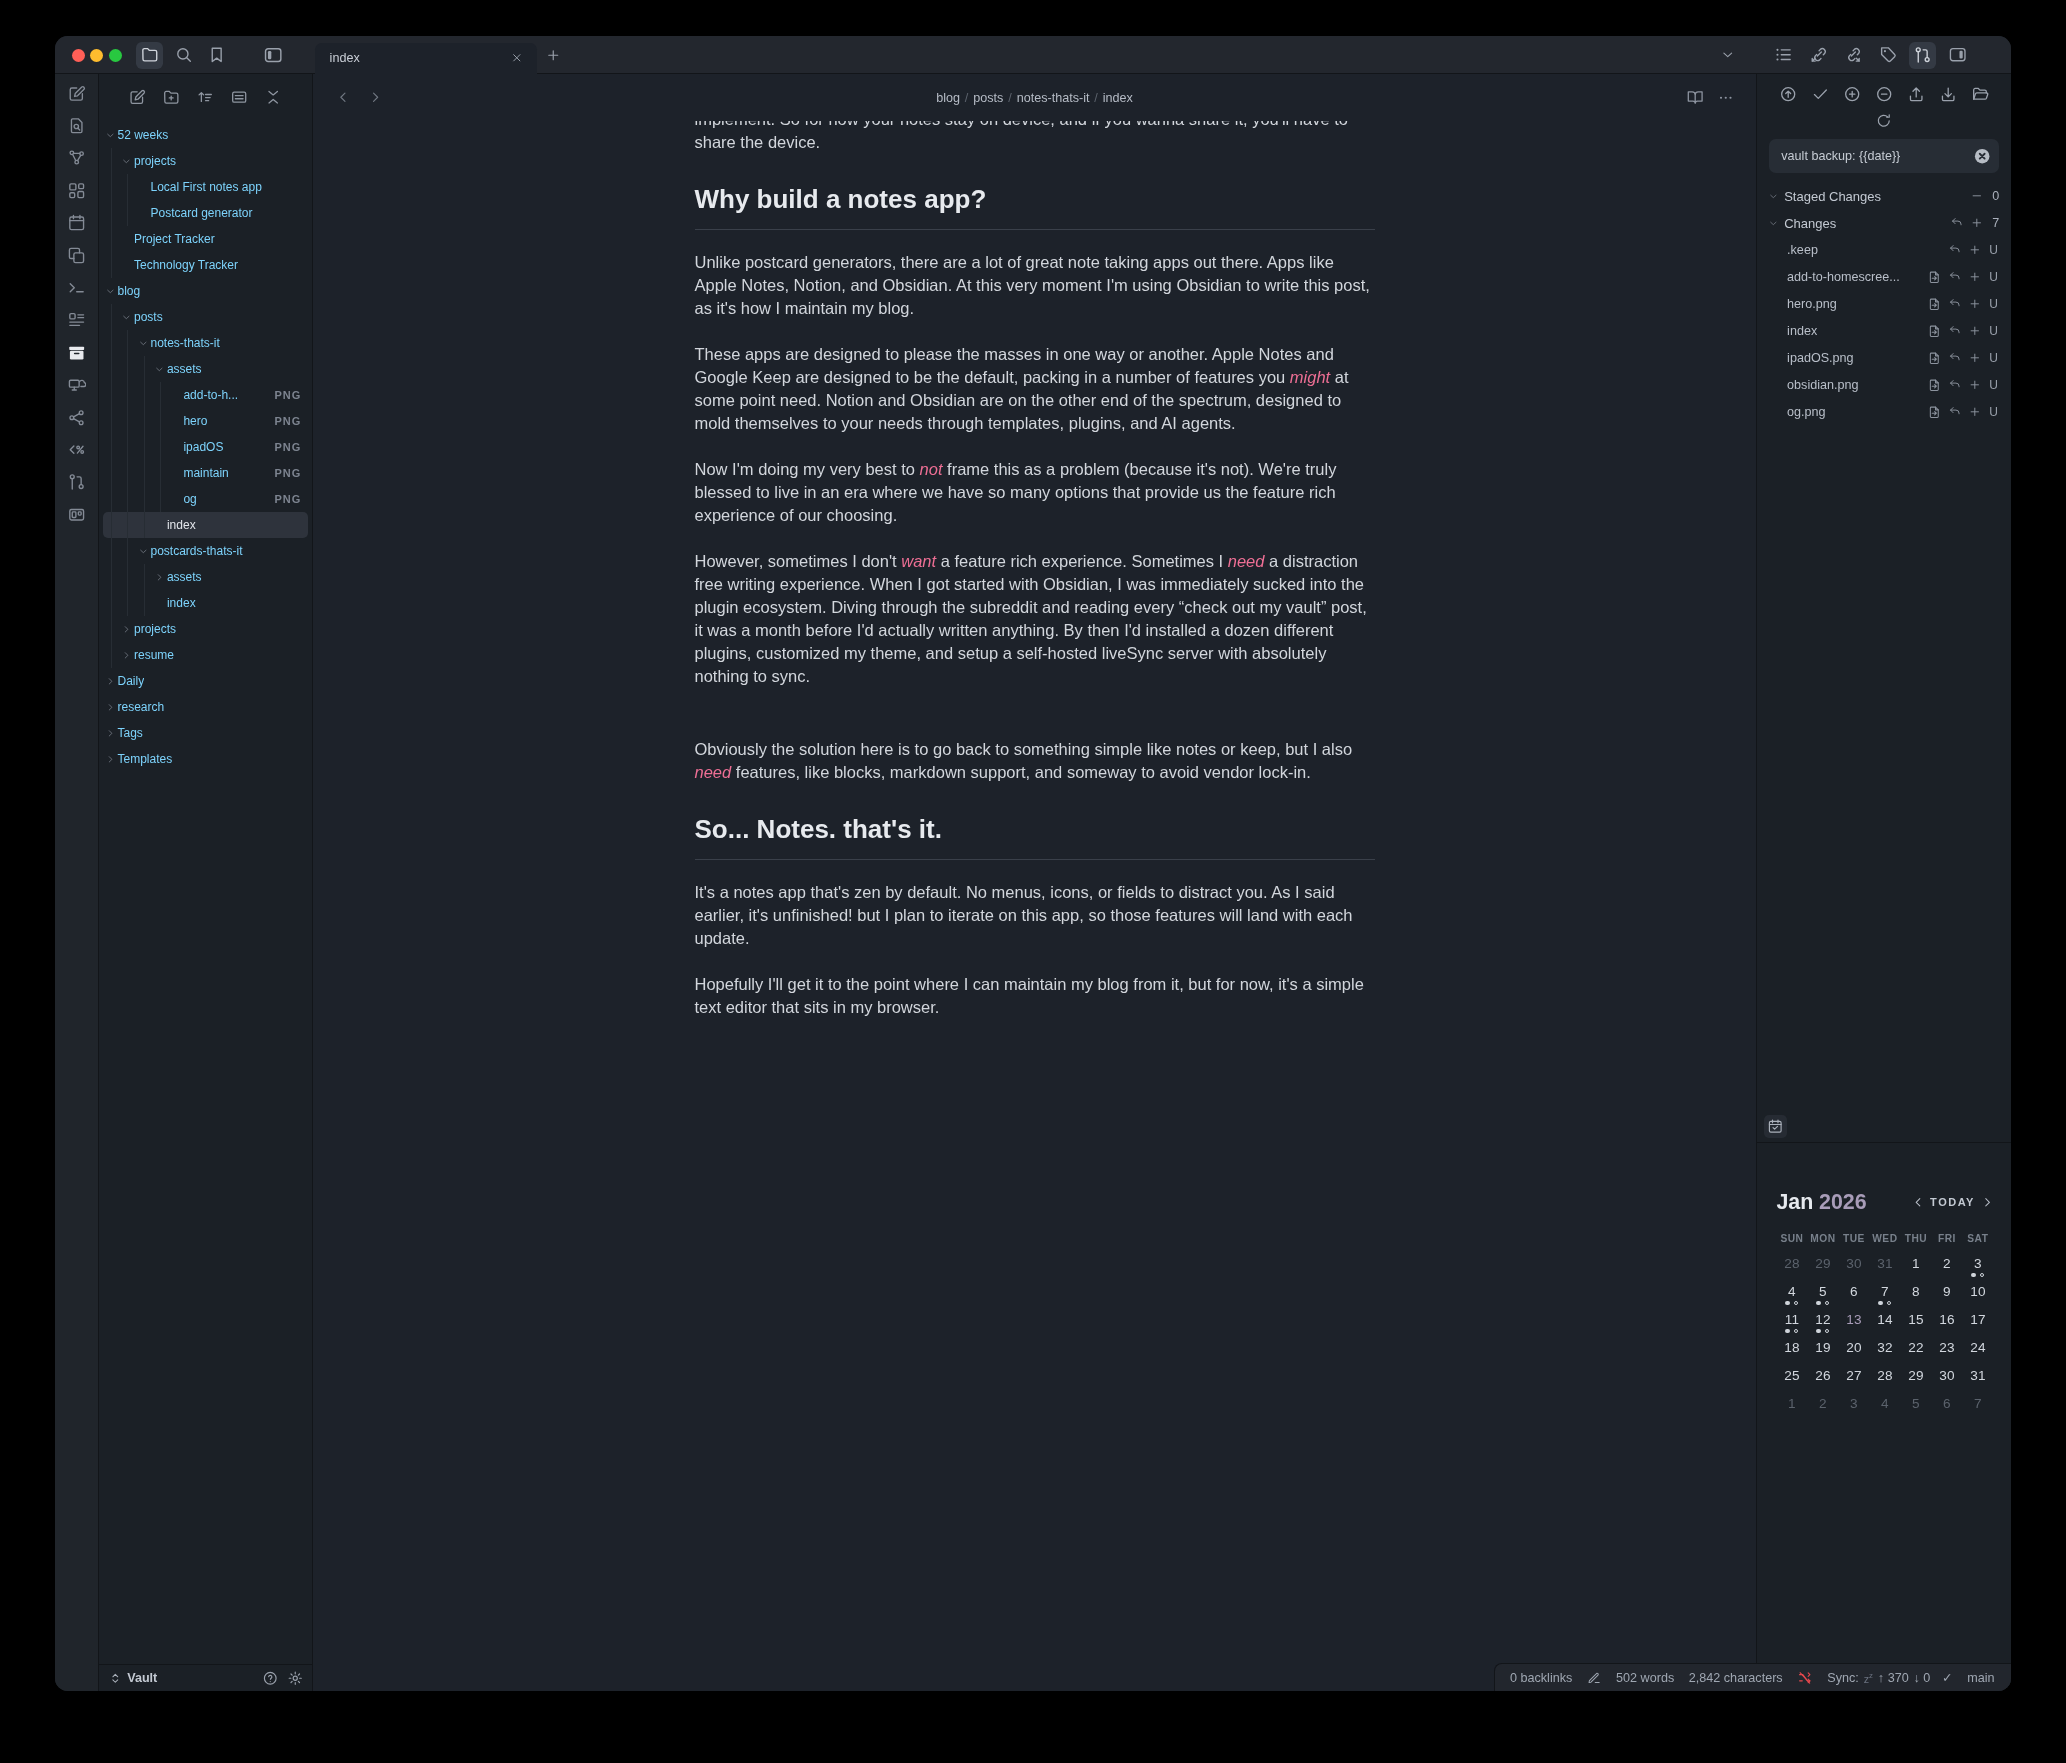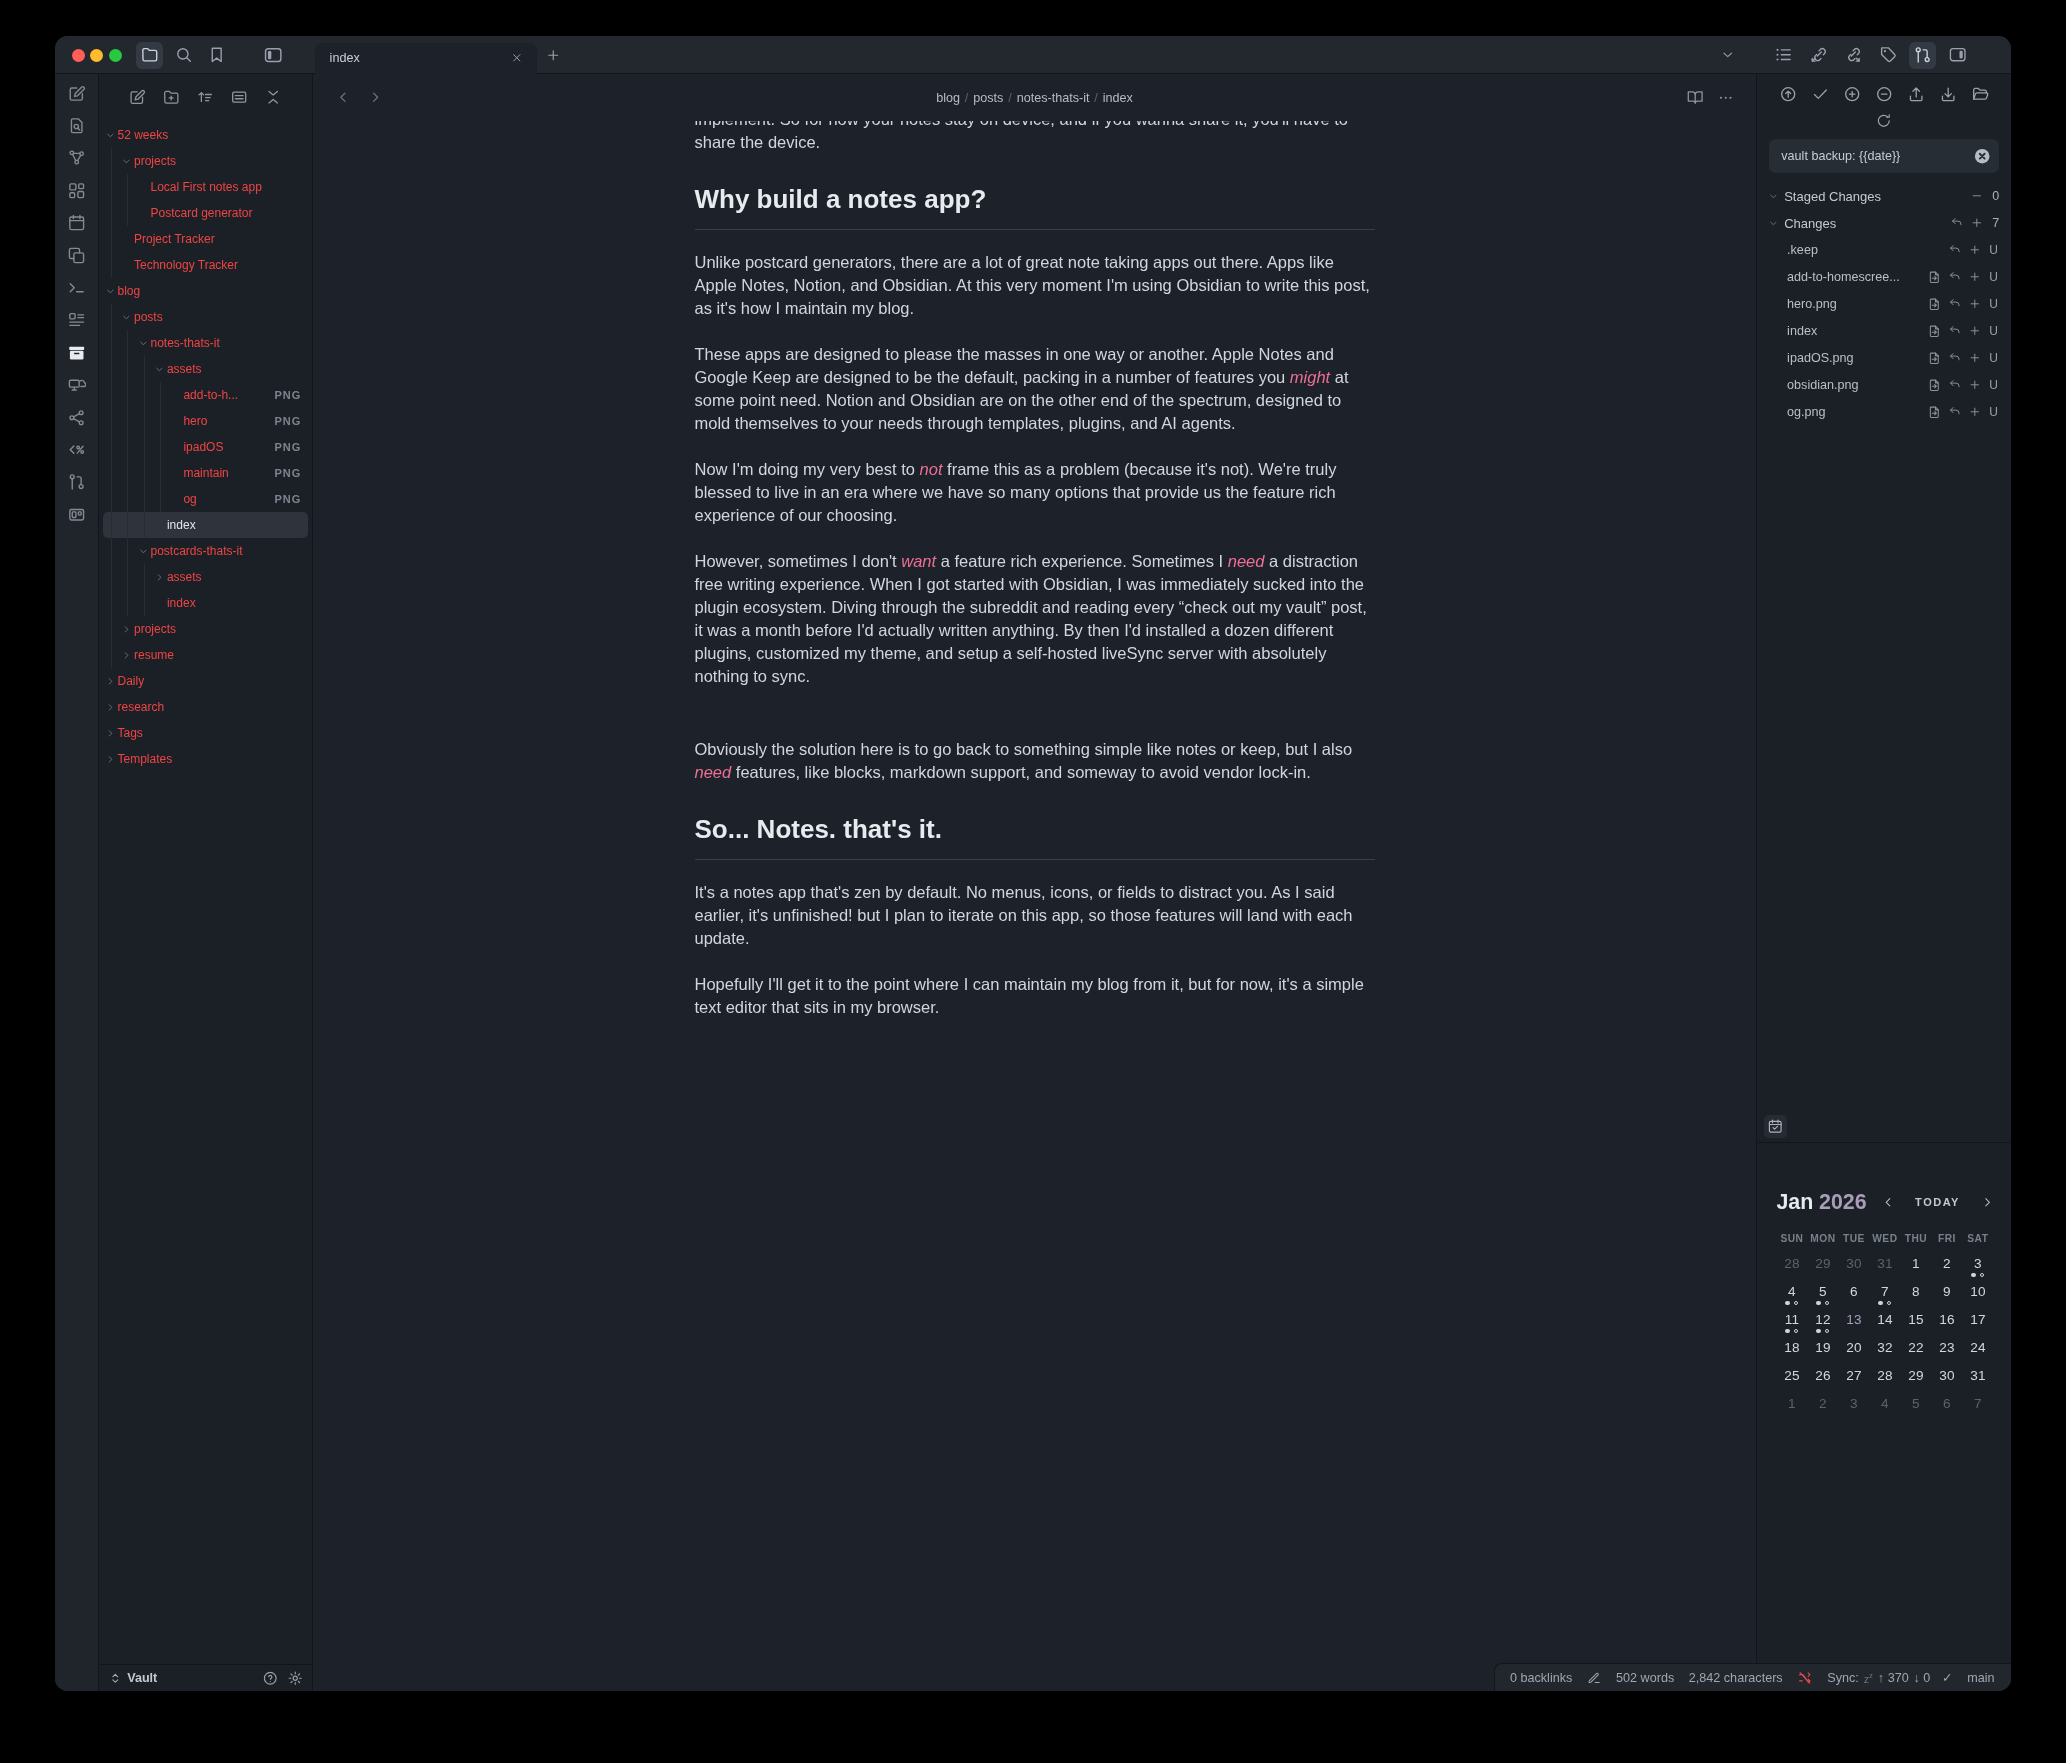--- a/index.html
+++ b/index.html
@@ -26,21 +26,21 @@
   .ribbon-btn.active{color:#e8eaee;}
   
   .treecol{flex:0 0 214px;background:#1b2026;border-right:0.5px solid #121519;display:flex;flex-direction:column;}
   .tree-toolbar{height:46px;display:flex;align-items:center;justify-content:center;gap:12.6px;color:#8e95a0;}
   .tt-btn{width:21.4px;height:21.4px;display:flex;align-items:center;justify-content:center;}
   .tree{flex:1;overflow:hidden;padding:1.9px 3.9px 0 3.9px;}
   .trow{height:26px;display:flex;align-items:center;border-radius:4.9px;padding-right:6.8px;position:relative;}
   .trow.selected{background:#2e333c;}
   .tind{width:16.5px;flex:0 0 16.5px;align-self:stretch;border-left:0.5px solid #272d34;margin-left:7.8px;width:8.7px;flex-basis:8.7px;}
   .tchev{width:14.6px;flex:0 0 14.6px;display:flex;align-items:center;justify-content:center;color:#7b828d;}
-  .tlabel{font-size:12px;color:#ef4444;white-space:nowrap;overflow:hidden;text-overflow:ellipsis;}
+  .tlabel{font-size:12px;color:#7dd3fc;white-space:nowrap;overflow:hidden;text-overflow:ellipsis;}
   .trow.selected .tlabel{color:#e2e5ea;}
   .ttag{margin-left:auto;font-size:11px;letter-spacing:1px;color:#7d8490;font-weight:bold;padding-left:6.8px;}
   .vaultbar{height:27px;border-top:0.5px solid #121519;display:flex;align-items:center;padding:0 8.7px;color:#aab1bb;gap:4.9px;}
   .vault-label{font-size:12.6px;font-weight:bold;color:#c3c9d2;}
   
   .editor{flex:1;display:flex;flex-direction:column;background:#1d222a;min-width:0;}
   .viewheader{height:47px;flex:0 0 47px;display:flex;align-items:center;position:relative;padding:0 22px;color:#8d94a0;}
   .vh-icons{margin-left:auto;display:flex;gap:12.6px;align-items:center;}
   .crumb{position:absolute;left:50%;transform:translateX(-50%);font-size:12.6px;color:#b6bcc6;white-space:nowrap;}
   .crumb .sep{color:#5c636d;padding:0 4.9px;}
@@ -68,21 +68,21 @@
   .gactions{margin-left:auto;display:flex;align-items:center;gap:6.3px;color:#8c939e;flex:0 0 auto;}
   .gcount{font-size:12.6px;color:#aab0bb;min-width:9.7px;text-align:right;}
   .gstatus{font-size:12px;color:#9aa1ac;min-width:11.7px;text-align:center;}
   
   .paneltabs{margin-top:auto;height:32px;border-bottom:0.5px solid #121519;display:flex;align-items:center;padding:0 6.8px;}
   .ptab{width:23px;height:23px;border-radius:4.9px;background:#262b33;color:#aab1bb;display:flex;align-items:center;justify-content:center;}
   .calendar{padding:12.6px 16.5px 0 19.4px;height:296px;}
   .cal-head{display:flex;align-items:center;margin-bottom:13.6px;margin-top:34px;}
   .cal-title{font-size:21.4px;font-weight:bold;color:#e6e9ee;}
   .cal-title .yr{color:var(--calacc,#a89cb8);margin-left:5.8px;}
-  .cal-nav{margin-left:auto;display:flex;align-items:center;gap:20px;color:#b7bdc7;}
+  .cal-nav{margin-left:auto;display:flex;align-items:center;gap:5px;color:#b7bdc7;}
   .cal-today{font-size:11px;font-weight:bold;letter-spacing:1.5px;color:#c3c9d2;}
   .cal-grid{display:grid;grid-template-columns:repeat(7,31px);}
   .cal-wd{height:21.4px;display:flex;align-items:center;justify-content:center;font-size:10.2px;font-weight:bold;
           letter-spacing:0.5px;color:#78808b;}
   .cal-day{height:28px;display:flex;flex-direction:column;align-items:center;justify-content:center;
            font-size:13.6px;color:#d2d7de;position:relative;border-radius:3.9px;}
   .cal-day.faded{color:#5b626c;}
   .cal-day.today{color:var(--calacc,#a89cb8);}
   .dots{position:absolute;bottom:0.5px;display:flex;gap:4.4px;align-items:center;}
   .dot{width:4.4px;height:4.4px;border-radius:50%;background:#cfd4db;}

